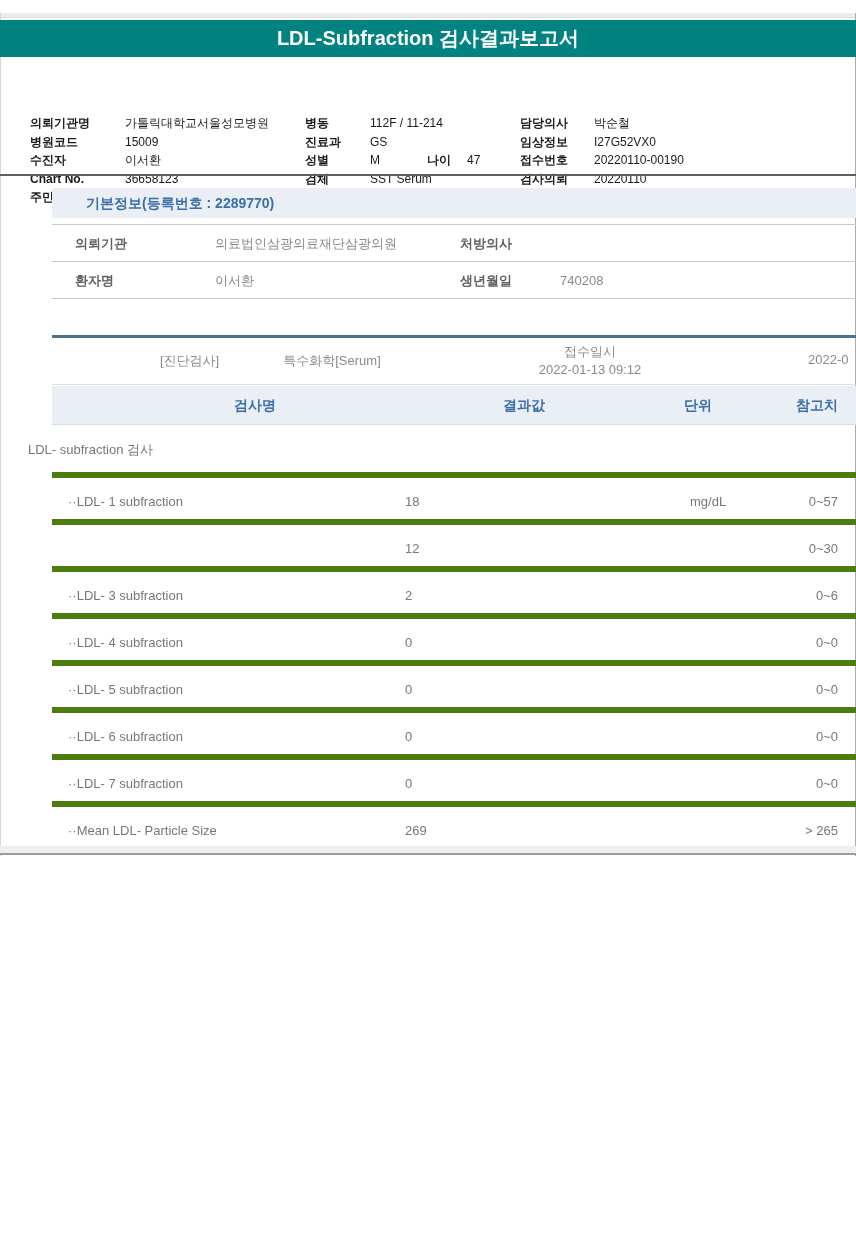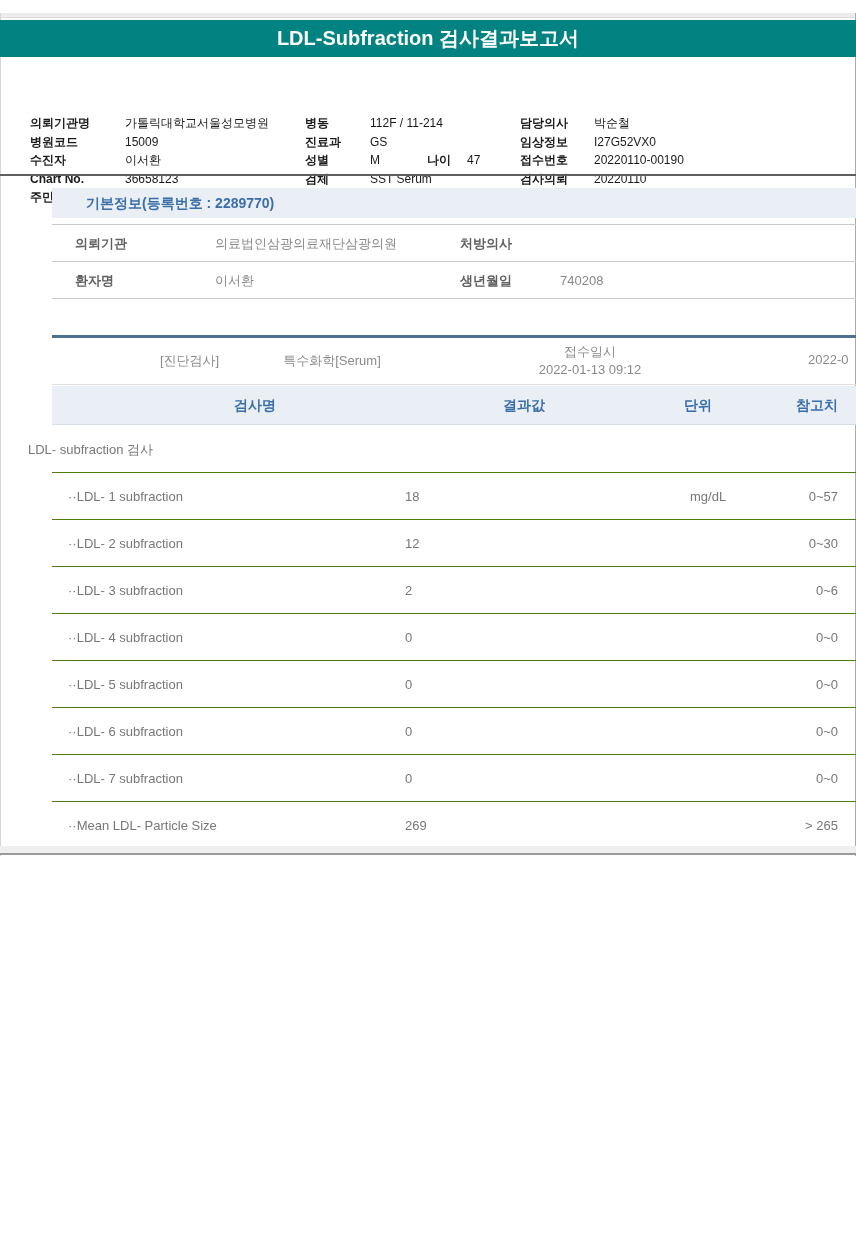--- a/index.html
+++ b/index.html
@@ -41,21 +41,21 @@
   .sc3 { top:5px; left:438px; width:200px; text-align:center; line-height:18px; }
   .sc4 { top:14px; left:756px; }
 
   .res-hdr { position:absolute; top:373px; left:52px; width:836px; height:39px; background:#e9eff5; border-bottom:1px solid #d5dde5; font-size:14px; font-weight:bold; color:#3a6ea8; }
   .rh { position:absolute; top:0; height:39px; line-height:39px; text-align:center; }
   .rh1{left:123px;width:160px;} .rh2{left:412px;width:120px;} .rh3{left:606px;width:80px;} .rh4{left:725px;width:80px;}
 
   .group-title { position:absolute; top:428px; left:28px; font-size:13px; color:#777777; white-space:nowrap; }
 
   .res-rows { position:absolute; top:459px; left:52px; width:804px; }
-  .rrow { position:relative; height:47px; border-top:1px solid #4d7c0f; font-size:13px; color:#777777; }
+  .rrow { position:relative; height:47px; border-top:6px solid #4d7c0f; font-size:13px; color:#777777; }
   .rc { position:absolute; top:0; height:47px; line-height:47px; white-space:nowrap; }
   .rc.nm { left:16px; }
   .rc.vl { left:353px; }
   .rc.un { left:638px; }
   .rc.rf { left:660px; width:126px; text-align:right; }
 
   .bottom-band { position:absolute; top:833px; left:0; width:856px; height:9px; background:#efefef; border-bottom:2px solid #9a9a9a; }
 </style>
 </head>
 <body>
@@ -145,21 +145,20 @@
   <div class="group-title">LDL- subfraction 검사</div>
 
   <div class="res-rows">
     <div class="rrow">
       <span class="rc nm">··LDL- 1 subfraction</span>
       <span class="rc vl">18</span>
       <span class="rc un">mg/dL</span>
       <span class="rc rf">0~57</span>
     </div>
     <div class="rrow">
-      <span class="rc nm">··LDL- 2 subfraction</span>
       <span class="rc vl">12</span>
       <span class="rc un"></span>
       <span class="rc rf">0~30</span>
     </div>
     <div class="rrow">
       <span class="rc nm">··LDL- 3 subfraction</span>
       <span class="rc vl">2</span>
       <span class="rc un"></span>
       <span class="rc rf">0~6</span>
     </div>

